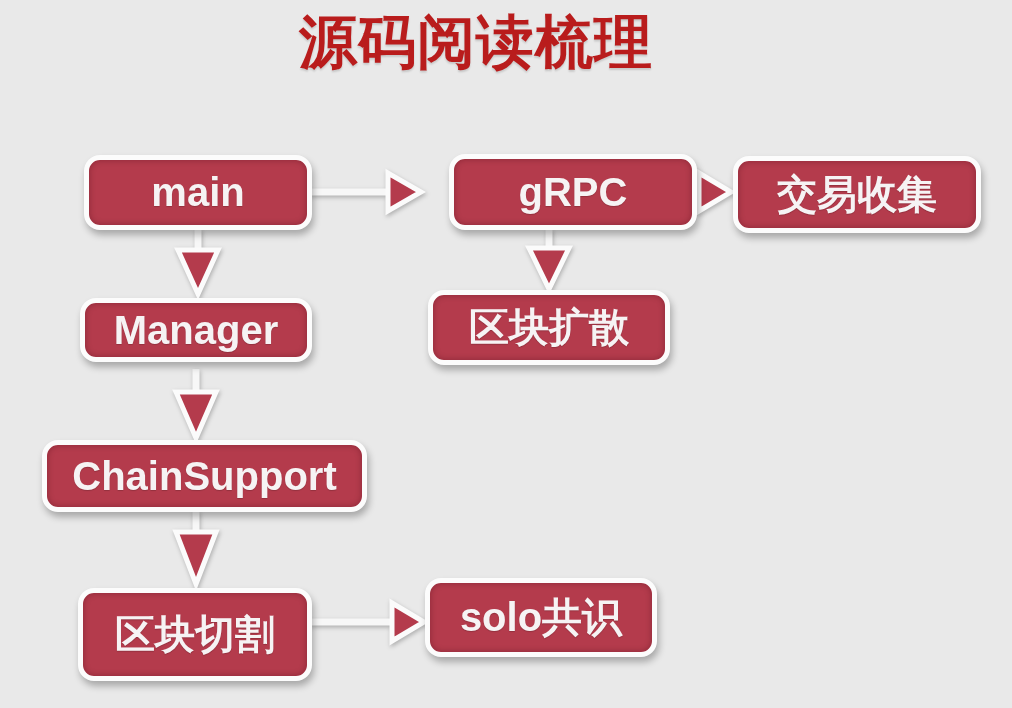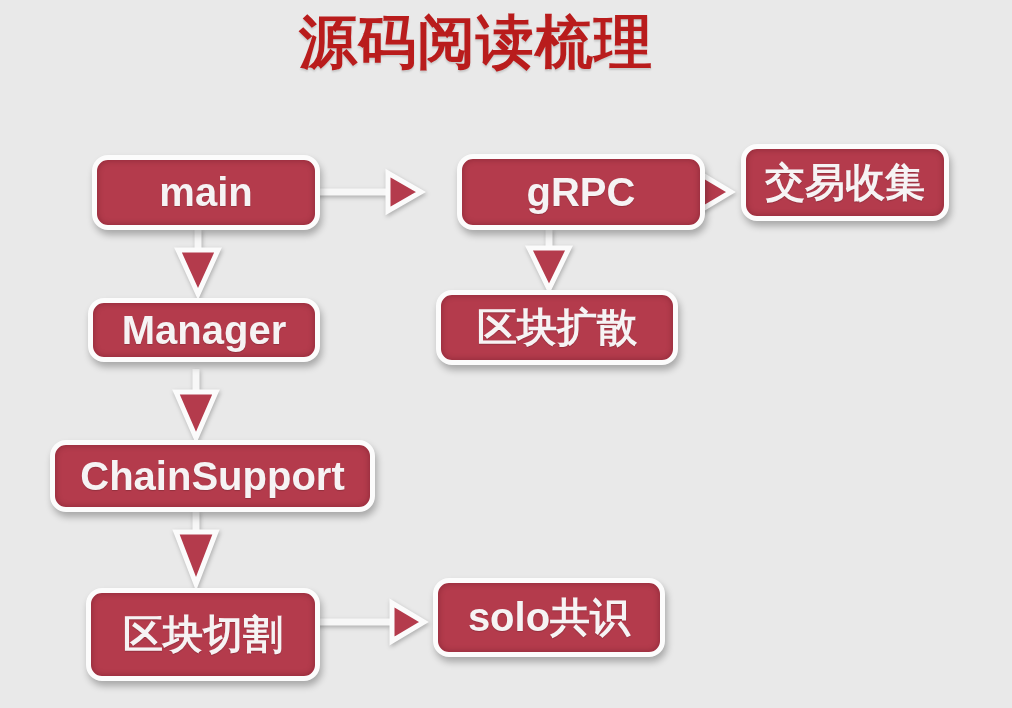--- a/index.html
+++ b/index.html
@@ -36,21 +36,20 @@
     box-sizing: border-box;
     background: #b43b4c;
     border: 5px solid #fcfcfc;
     border-radius: 16px;
     box-shadow: 2px 5px 7px rgba(0,0,0,0.28), inset 0 0 6px rgba(60,5,15,0.35);
     color: #f6f3f4;
     font-size: 40px;
     font-weight: bold;
     white-space: nowrap;
     text-shadow: 0 1px 1px rgba(0,0,0,0.18);
-    margin-left: 8px;
   }
   .edges {
     position: absolute;
     top: 0;
     left: 0;
   }
   .edge {
     filter: drop-shadow(1px 2.5px 2px rgba(0,0,0,0.25));
   }
   .stem {
@@ -112,21 +111,21 @@
   </svg>
 
   <div class="node" style="left:84px; top:155px; width:228px; height:75px;">
     <span>main</span>
   </div>
 
   <div class="node" style="left:449px; top:154px; width:248px; height:76px;">
     <span>gRPC</span>
   </div>
 
-  <div class="node" style="left:733px; top:144px; width:208px; height:77px;">
+  <div class="node" style="left:733px; top:156px; width:248px; height:77px;">
     <span>交易收集</span>
   </div>
 
   <div class="node" style="left:80px; top:298px; width:232px; height:64px;">
     <span>Manager</span>
   </div>
 
   <div class="node" style="left:428px; top:290px; width:242px; height:75px;">
     <span>区块扩散</span>
   </div>

